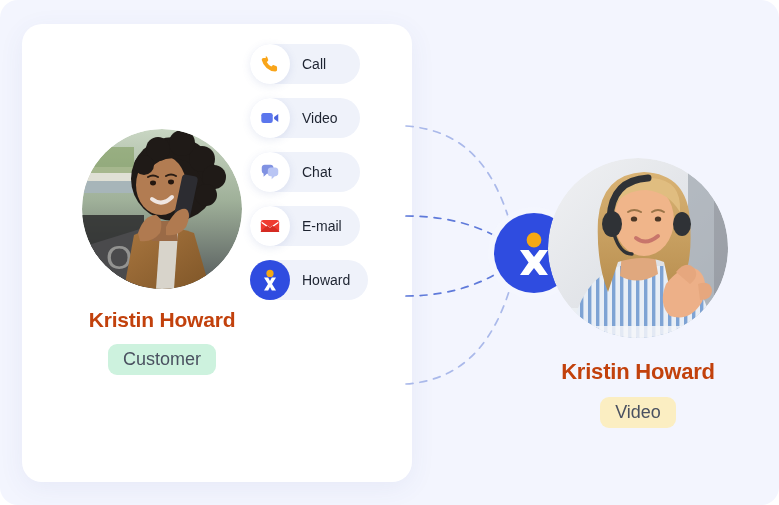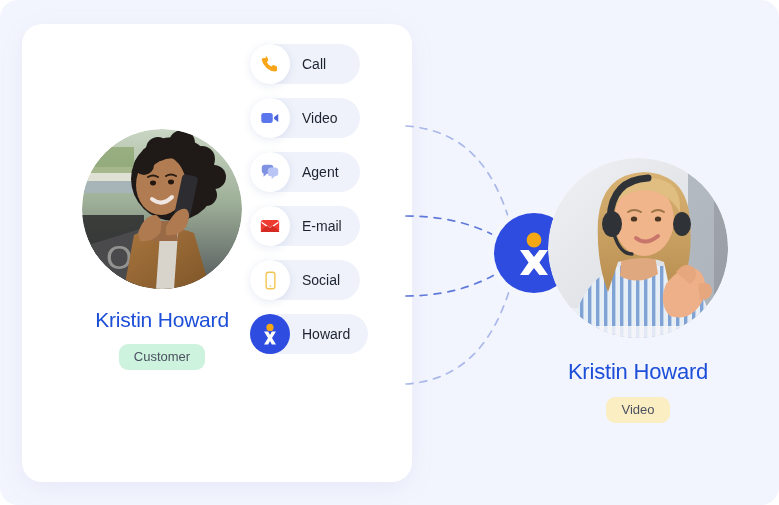--- a/index.html
+++ b/index.html
@@ -53,34 +53,34 @@
     height: 160px;
     margin: 0 auto;
   }
   #agent-avatar {
     width: 180px;
     height: 180px;
     margin: 0 auto;
   }
   .person-name {
     font-size: 21px;
-    font-weight: normal;
-    color: #1d4ed8;
+    font-weight: bold;
+    color: #c2410c;
     letter-spacing: -0.2px;
     white-space: nowrap;
   }
   #customer-name { margin-top: 19px; }
   #agent-name { margin-top: 21px; font-size: 22px; }
 
   .role-badge {
     display: inline-block;
     margin-top: 12px;
     padding: 6px 15px 7px;
     border-radius: 9px;
-    font-size: 13px;
+    font-size: 18px;
     color: #4a5160;
     line-height: 1;
   }
   #customer-badge { background: #cdf2de; }
   #agent-badge    { background: #fbeec2; }
 
   
   #channel-list {
     position: absolute;
     left: 228px;
@@ -245,44 +245,35 @@
       </div>
 
 
       <div class="channel-pill">
         <span class="pill-icon-wrap">
           <svg width="22" height="22" viewBox="0 0 24 24" aria-hidden="true">
             <path d="M3 7.2c0-1.8 1.4-3.2 3.2-3.2h6.4c1.8 0 3.2 1.4 3.2 3.2v3.4c0 1.8-1.4 3.2-3.2 3.2H8.6L5 17.1v-3.3A3.2 3.2 0 0 1 3 10.6Z" fill="#8092e2"></path>
             <path d="M9.6 10.2c0-1.8 1.4-3.2 3.2-3.2h5c1.8 0 3.2 1.4 3.2 3.2v3.2c0 1.8-1.4 3.2-3.2 3.2h-.6l-3.4 3.3v-3.3h-1a3.2 3.2 0 0 1-3.2-3.2Z" fill="#b9c5f4"></path>
           </svg>
         </span>
-        <span class="pill-label">Agent</span>
+        <span class="pill-label">Chat</span>
       </div>
 
       <div class="channel-pill">
         <span class="pill-icon-wrap">
           <svg width="22" height="22" viewBox="0 0 24 24" aria-hidden="true">
             <rect x="2" y="5.4" width="20" height="13.2" rx="2.6" fill="#ef3b30"></rect>
             <path d="M2.8 7 L12 13.6 L21.2 7 v1.8 L12 15.6 L2.8 8.8Z" fill="#ffffff"></path>
             <path d="M2 17.4 L9 11.6 L12 13.8 L15 11.6 L22 17.4 v1.2H2Z" fill="#d52b22"></path>
           </svg>
         </span>
         <span class="pill-label">E-mail</span>
       </div>
 
 
-      <div class="channel-pill">
-        <span class="pill-icon-wrap">
-          <svg width="21" height="21" viewBox="0 0 24 24" aria-hidden="true">
-            <rect x="7" y="2.6" width="10" height="18.8" rx="2.6" fill="none" stroke="#f3c653" stroke-width="1.6"></rect>
-            <circle cx="12" cy="18.4" r="0.9" fill="#f3c653"></circle>
-          </svg>
-        </span>
-        <span class="pill-label">Social</span>
-      </div>
 
       <div class="channel-pill">
         <span class="pill-icon-wrap no-plate">
           <svg width="40" height="40" viewBox="0 0 40 40" aria-hidden="true">
             <circle cx="20" cy="20" r="20" fill="#2f4ce0"></circle>
             <circle cx="20" cy="13.4" r="3.6" fill="#f5a814"></circle>
             <path d="M14 17.6 h4.2 L20 21 l1.8-3.4H26 l-4 6.4 4 6.4h-4.2L20 27l-1.8 3.4H14l4-6.4Z" fill="#ffffff"></path>
           </svg>
         </span>
         <span class="pill-label">Howard</span>

